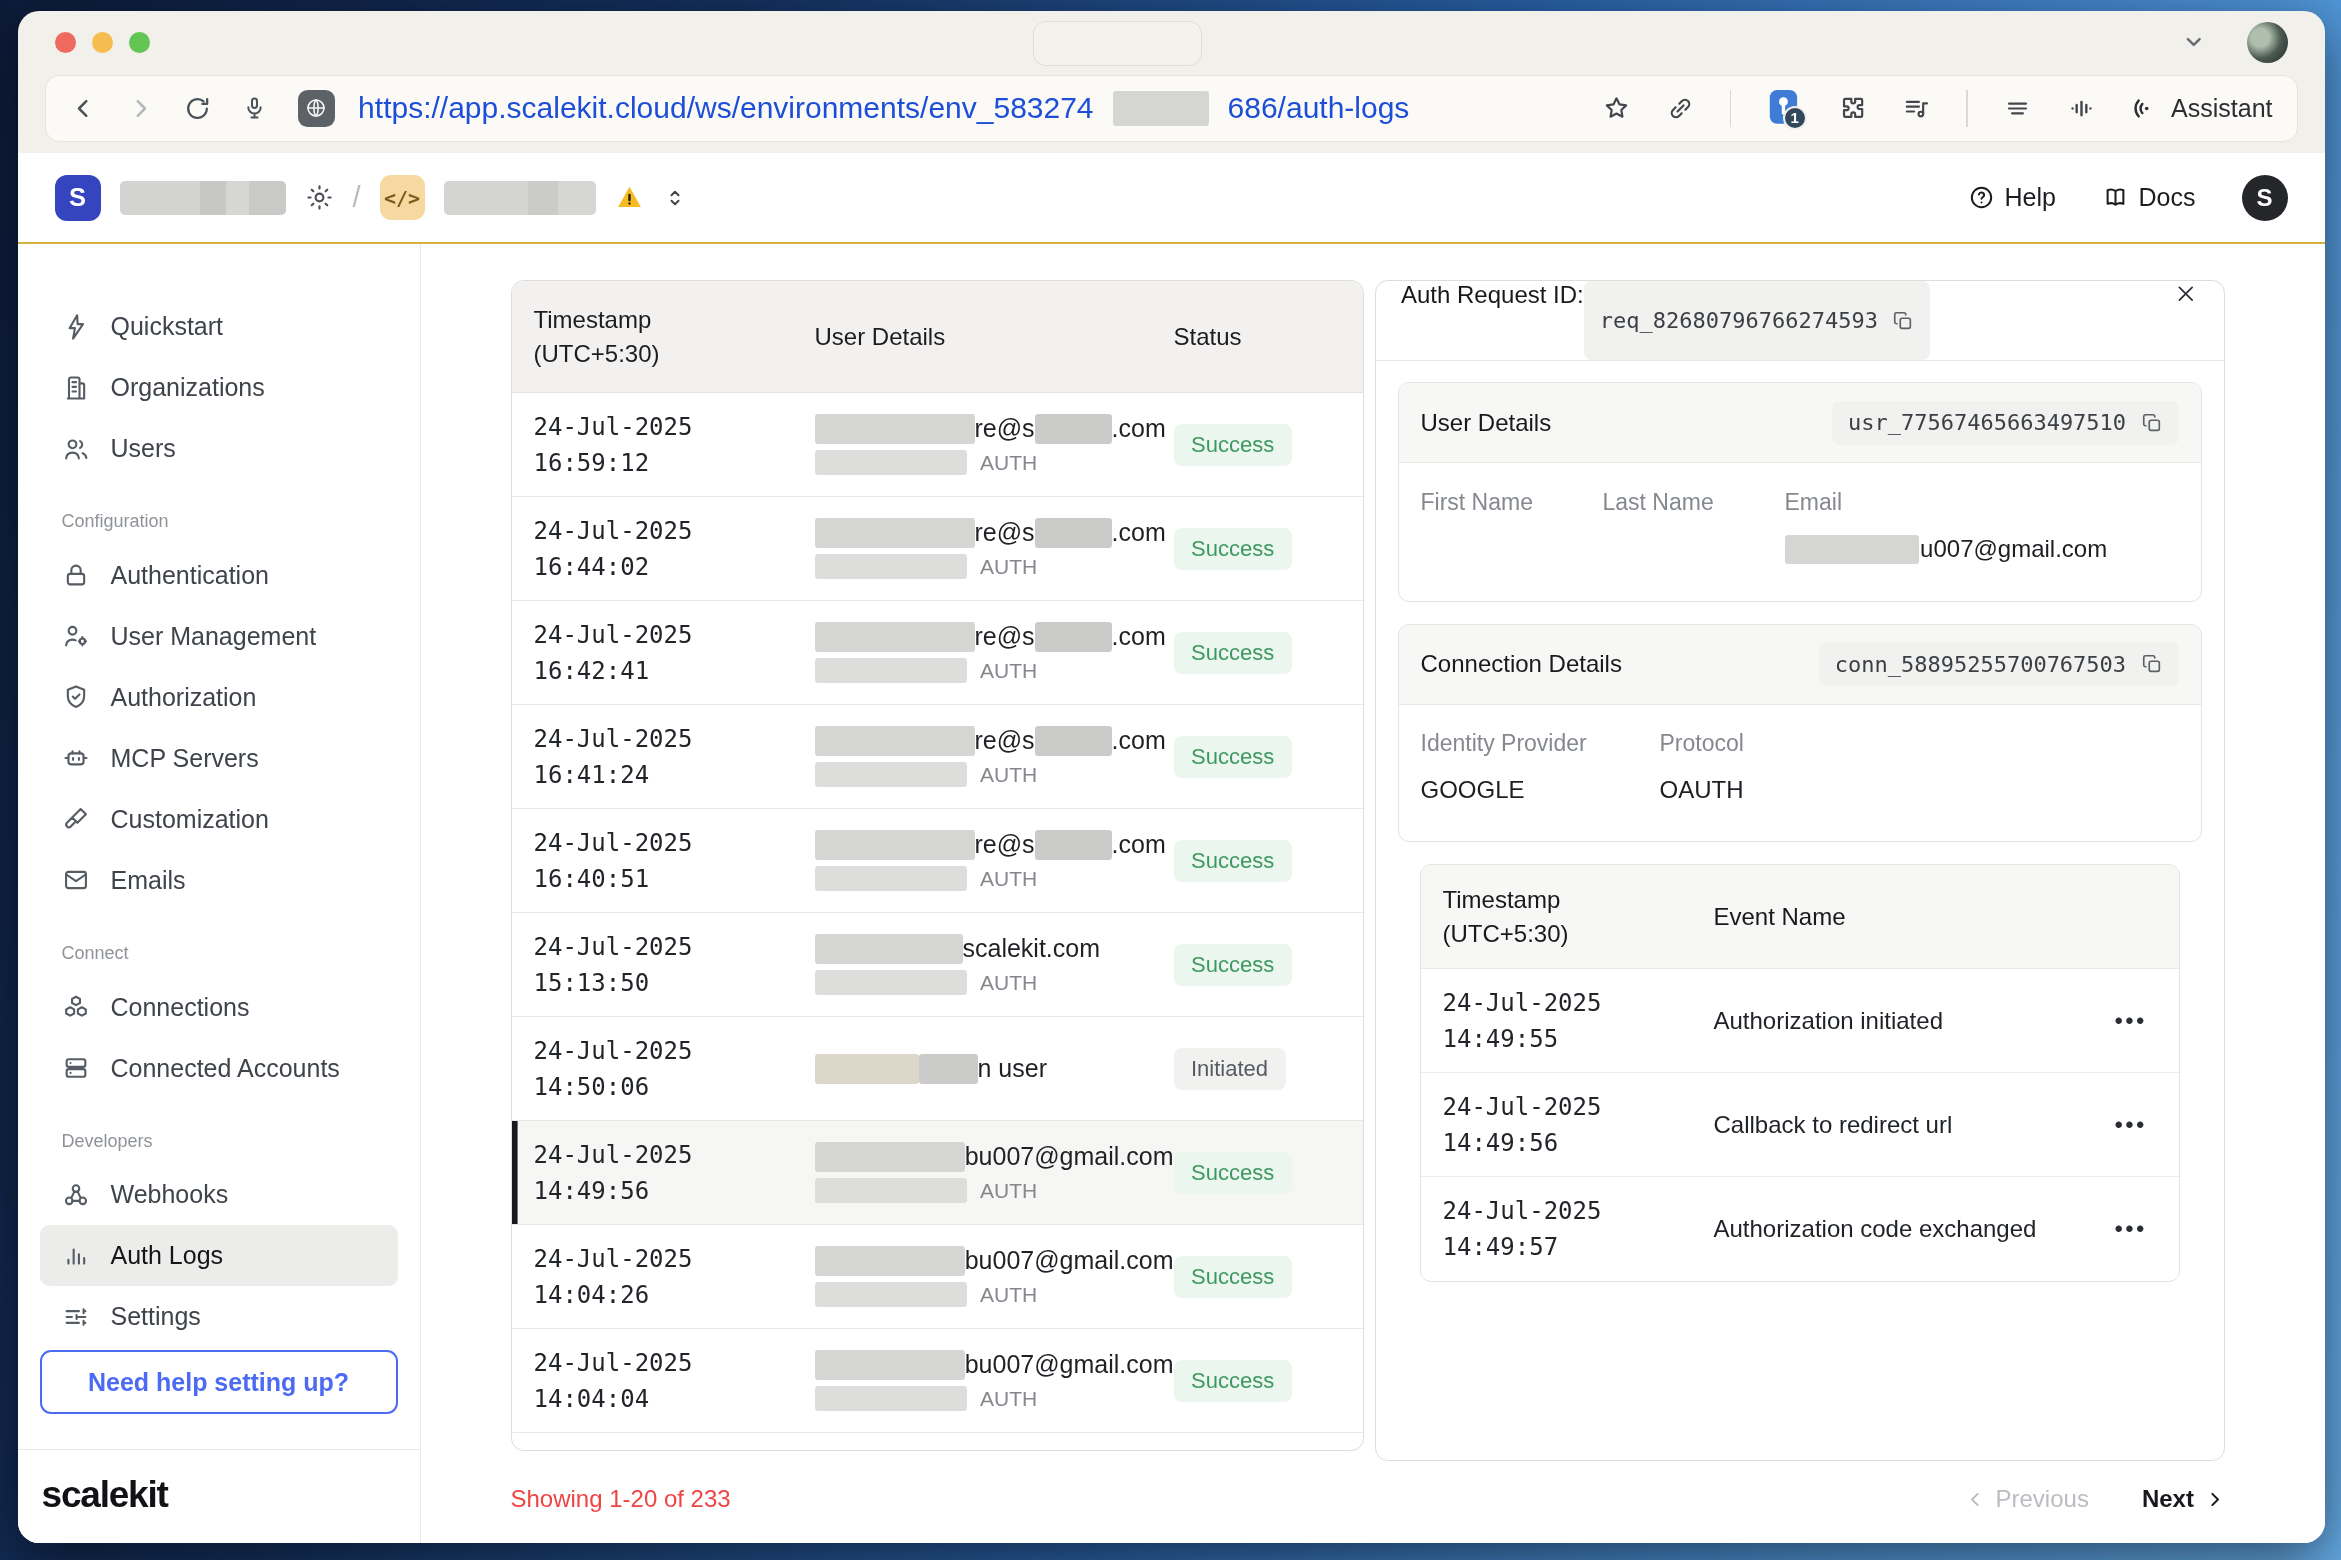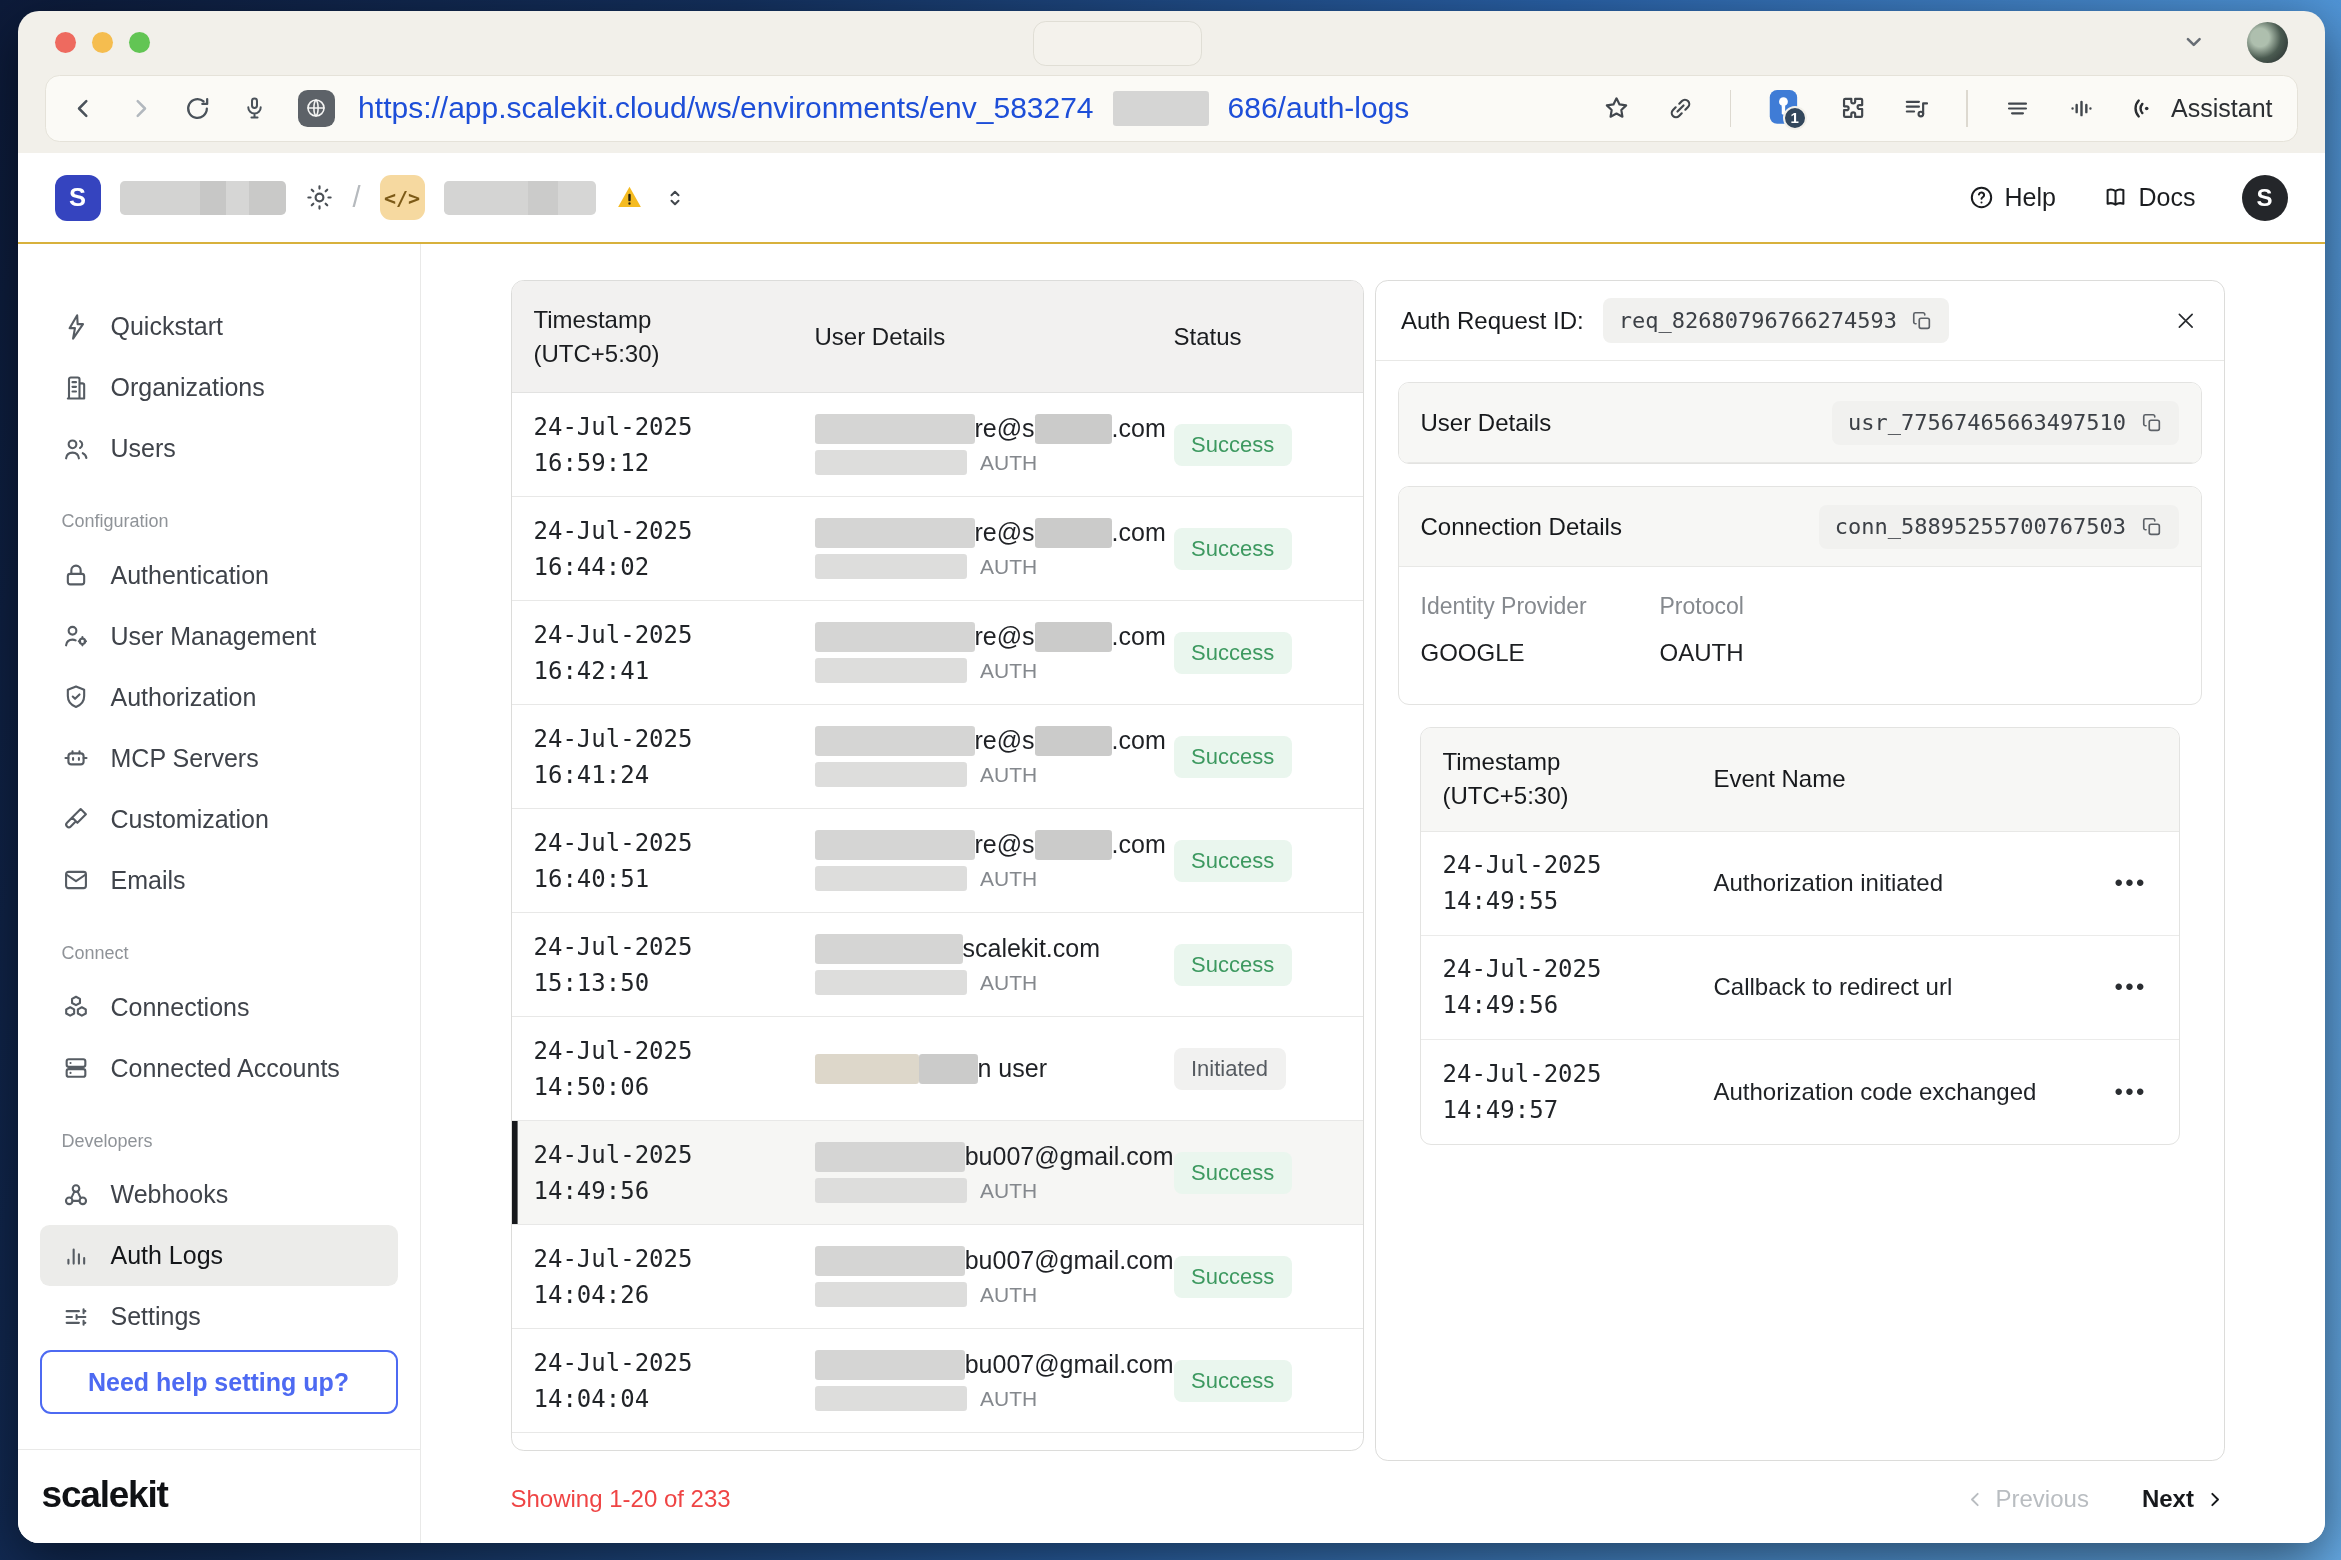--- a/index.html
+++ b/index.html
@@ -87,21 +87,21 @@
 .u1 .blur{height:30px}
 .u2{margin-top:6.4px;display:flex;align-items:center;gap:12px}
 .u2 .blur{height:25.5px}
 .auth{font-size:21px;color:#84888d;margin-left:1.6px}
 .badge{display:inline-block;font-size:22px;padding:8px 17.5px;border-radius:8px}
 .badge.success{background:var(--success-bg,#eaf6ee);color:var(--success-text,#3d9960)}
 .badge.initiated{background:var(--initiated-bg,#f1f1f0);color:var(--initiated-text,#565b61)}
 .sliver{height:19px;border-bottom:1.6px solid #e8e8e7}
 
 .detail-panel{width:850px;height:1181px;background:#fff;border:1.6px solid #dcdcda;border-radius:12.8px;overflow:hidden}
-.panel-head{height:80px;display:flex;align-items:center;gap:19px;padding:0 25.5px;border-bottom:1.6px solid #e8e8e6}
+.panel-head{height:80px;display:flex;padding:0 25.5px;border-bottom:1.6px solid #e8e8e6}
 .panel-label{font-size:24px;color:#17191c}
 .chip{display:flex;align-items:center;gap:14.4px;background:#f1f1ef;border-radius:8px;padding:9.6px 16px;
   font-family:"DejaVu Sans Mono",monospace;font-size:22px;color:#3c4046}
 .copy-btn{color:#5c6167;display:flex;cursor:pointer}
 .close-x{margin-left:auto;color:#2b2e32;cursor:pointer;display:flex}
 .dcards{padding:21px 22px 0}
 .dcard{border:1.6px solid #e3e3e1;border-radius:11px;margin-bottom:22px;overflow:hidden;background:#fff}
 .dcard-head{display:flex;align-items:center;background:#f7f7f5;border-bottom:1.6px solid #e8e8e6;
   padding:17.5px 22px;min-height:75px}
 .dcard-title{font-size:24px;color:#17191c}
@@ -652,20 +652,35 @@
                   <span class="dcard-title">User Details</span>
                   <span class="chip">
                     <span>usr_77567465663497510</span>
                     <span class="copy-btn">
                         <svg class="ic" width="22" height="22" viewBox="0 0 28 28">
                           <use href="#i-copy"></use>
                         </svg>
                       </span>
                   </span>
                 </div>
+                <div class="dcard-body fields">
+                  <div>
+                      <div class="flabel">First Name</div>
+                    </div>
+                  <div>
+                      <div class="flabel">Last Name</div>
+                    </div>
+                  <div>
+                    <div class="flabel">Email</div>
+                    <div class="fvalue">
+                        <span class="blur"></span>
+                        <span>u007@gmail.com</span>
+                      </div>
+                  </div>
+                </div>
               </div>
               <div class="dcard">
                 <div class="dcard-head">
                   <span class="dcard-title">Connection Details</span>
                   <span class="chip">
                     <span>conn_58895255700767503</span>
                     <span class="copy-btn">
                         <svg class="ic" width="22" height="22" viewBox="0 0 28 28">
                           <use href="#i-copy"></use>
                         </svg>

